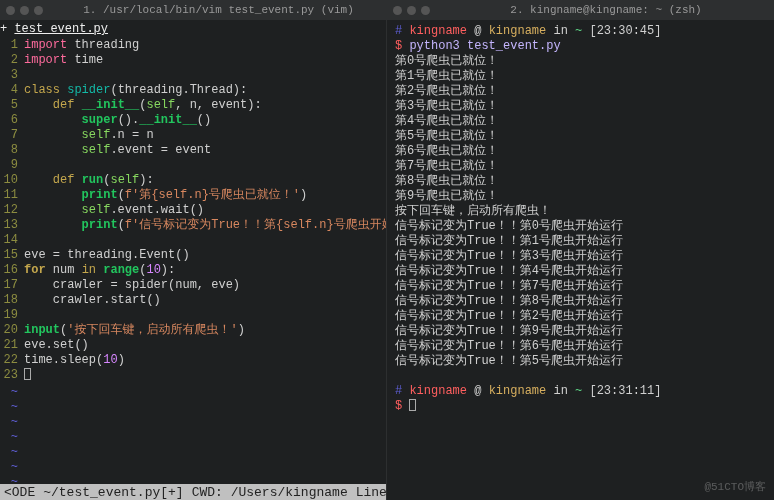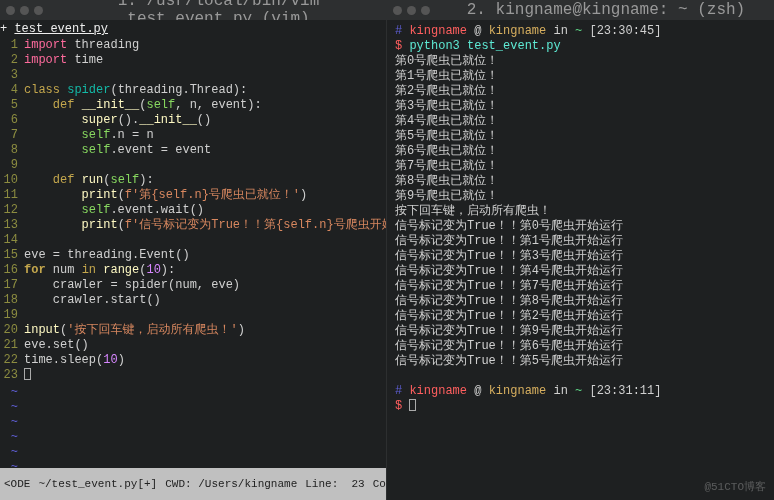--- a/index.html
+++ b/index.html
@@ -15,66 +15,66 @@
   }
   .pane { flex: 1 1 50%; display: flex; flex-direction: column; overflow: hidden; }
   .pane-left { border-right: 1px solid #2d2f30; }
   .titlebar {
     background: #2d2f30;
     color: #aaa;
     height: 20px;
     display: flex;
     align-items: center;
     padding: 0 6px;
-    font-size: 16px;
+    font-size: 11px;
     gap: 6px;
   }
   .dots { display: flex; gap: 5px; margin-right: 8px; }
   .dot { width: 9px; height: 9px; border-radius: 50%; background: #555; }
   .titlebar .title { flex: 1; text-align: center; color: #999; }
   .tabbar { background: #1e2021; color: #ccc; padding: 2px 0; }
   .tab-active { color: #eee; }
   .tab-name { text-decoration: underline; color: #eee; }
   .editor { flex: 1; overflow: hidden; padding: 0 0 0 0; position: relative; }
   .line { display: flex; white-space: pre; min-height: 15px; line-height: 15px; }
   .gutter { width: 24px; text-align: right; color: #8c8c40; padding-right: 6px; flex-shrink: 0; }
   .code { flex: 1; color: #d0d0d0; }
   .kw-import { color: #ff6b9d; }
   .kw-class { color: #c4a74d; }
   .kw-def { color: #c4a74d; }
   .kw-flow { color: #c4a74d; font-weight: bold; }
   .kw-in { color: #c4a74d; }
-  .fname { color: #fef9c3; }
+  .fname { color: #22c55e; font-weight: bold; }
   .classname { color: #14b8a6; }
   .self { color: #87d75f; }
   .str { color: #d7875f; }
   .num { color: #d787ff; }
   .tilde { color: #5f5fd7; }
   .statusbar {
     background: #c0c0c0;
     color: #222;
     height: 16px;
     display: flex;
     align-items: center;
-    padding: 16px 4px;
-    font-size: 11px;
+    padding: 0 4px;
+    font-size: 13px;
     gap: 8px;
   }
   .statuspart { white-space: pre; }
   .terminal { flex: 1; padding: 4px 8px; color: #d0d0d0; line-height: 15px; overflow: hidden; }
   .tline { white-space: pre; display: flex; }
   .t-hash { color: #5f5fd7; }
   .t-user { color: #ff5f5f; }
   .t-at { color: #d0d0d0; }
   .t-host { color: #d7af5f; }
   .t-in { color: #d0d0d0; }
   .t-path { color: #5fd787; }
   .t-time { color: #d0d0d0; }
   .t-dollar { color: #ff5f5f; }
-  .t-cmd { color: #5eead4; }
+  .t-cmd { color: #c4b5fd; }
   .t-out { color: #d0d0d0; }
   .cursor { display: inline-block; width: 7px; height: 12px; border: 1px solid #aaa; }
   .watermark { position: absolute; right: 8px; bottom: 6px; color: rgba(200,200,200,.35); font-size: 11px; pointer-events: none; }
 </style>
 </head>
 <body>
 
 <div class="pane pane-left">
   <div class="titlebar">
     <div class="dots">

